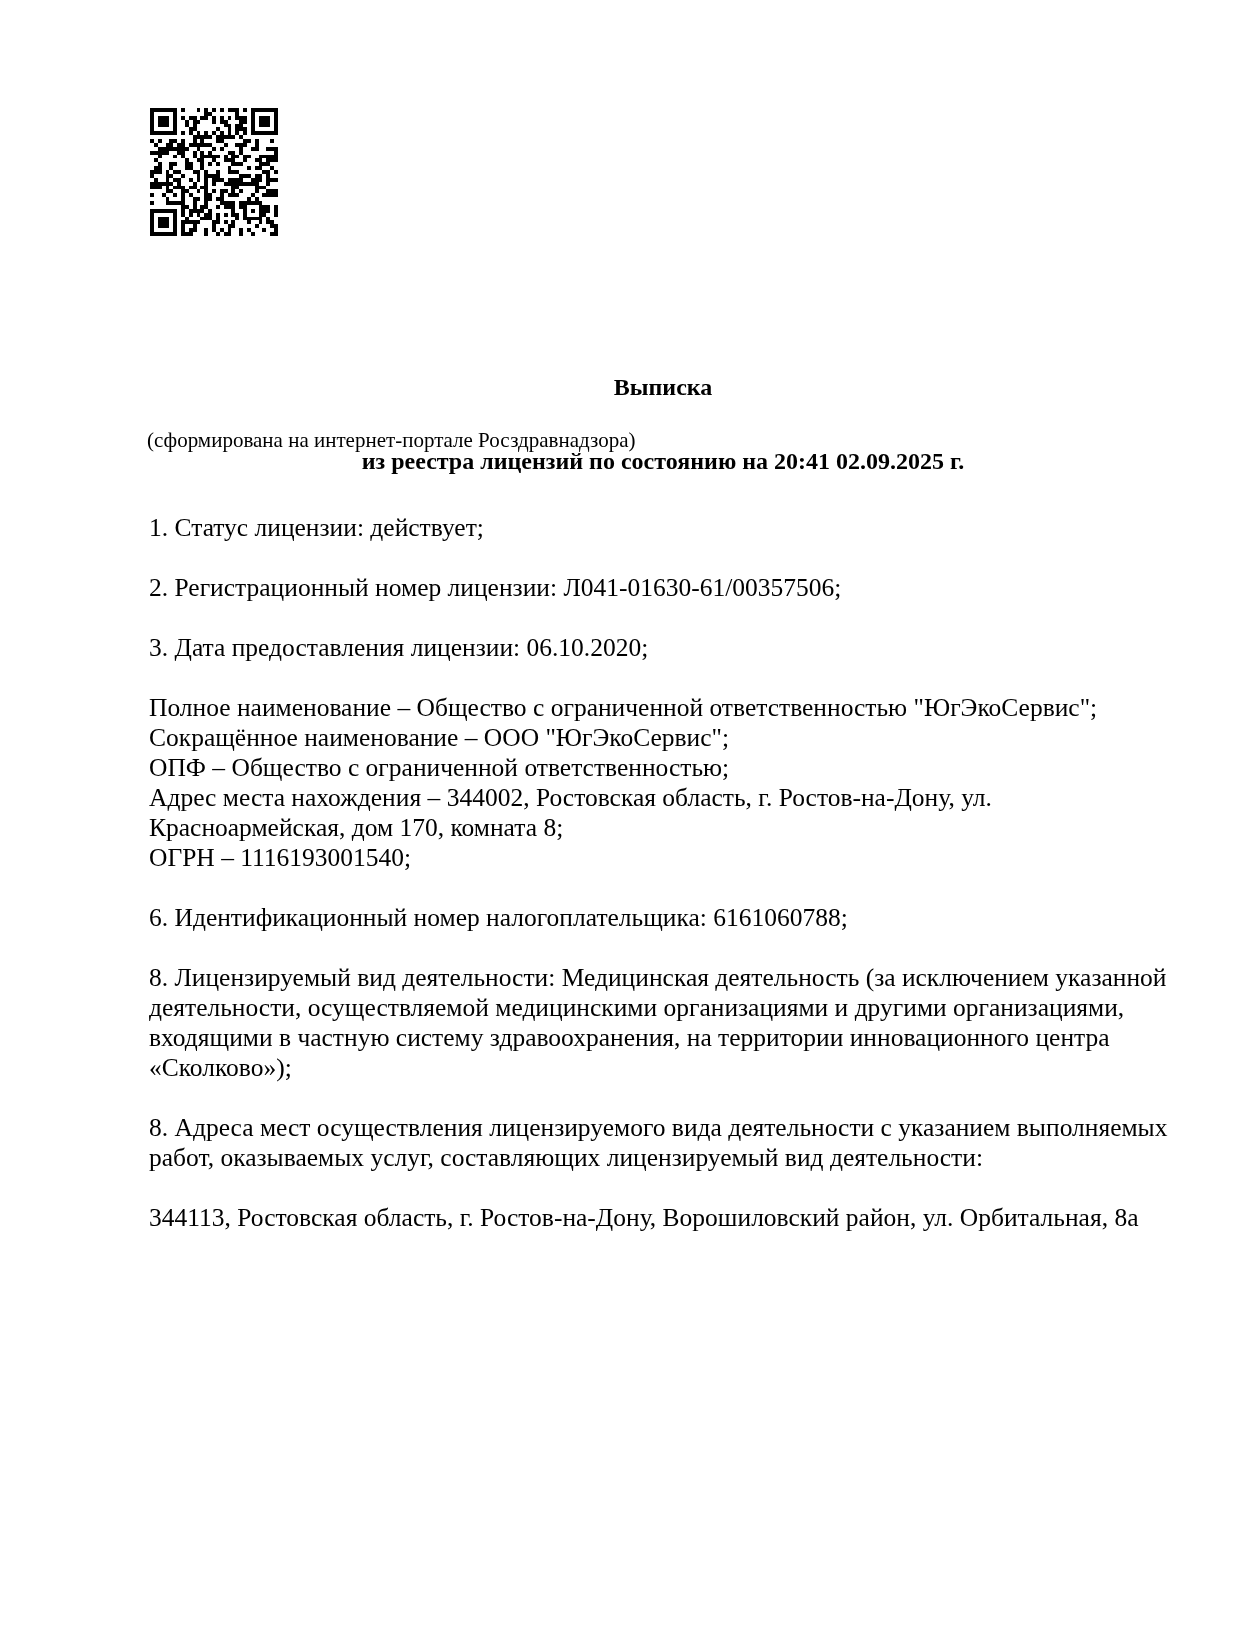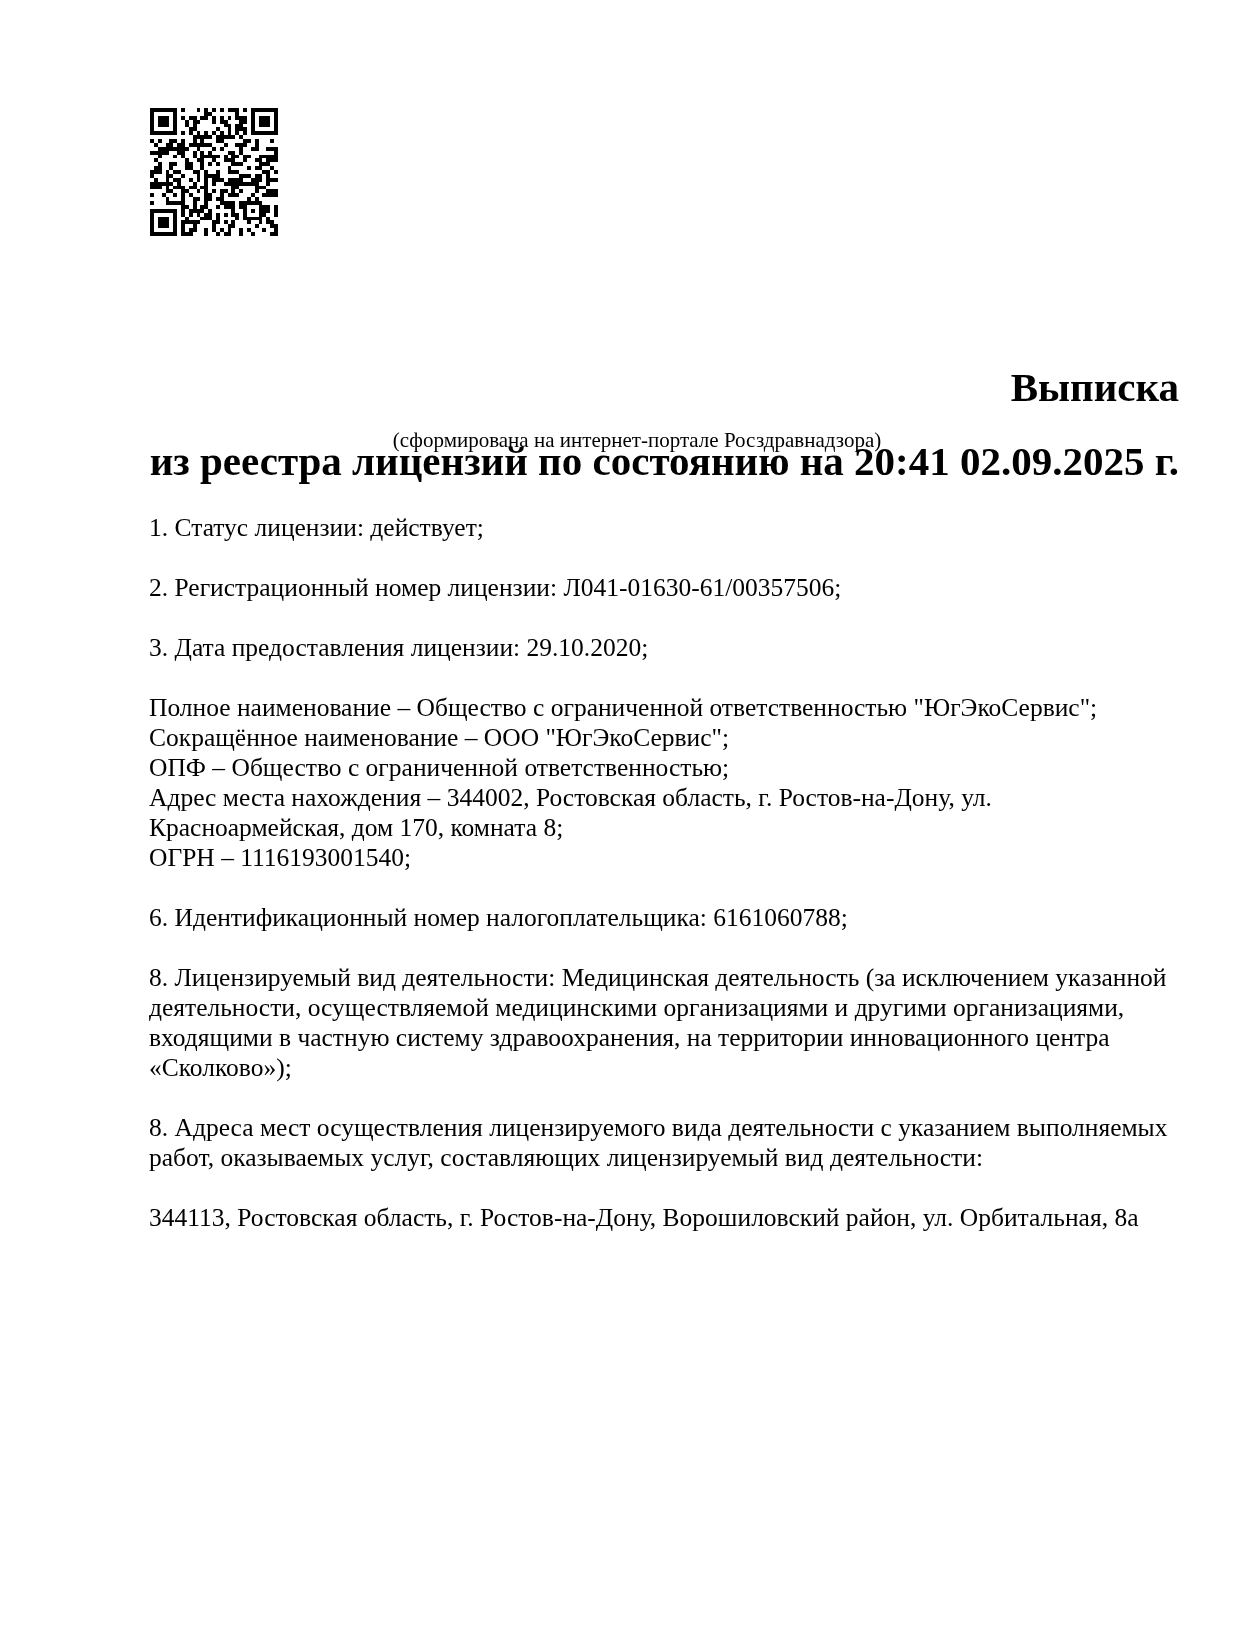--- a/index.html
+++ b/index.html
@@ -22,32 +22,32 @@
     top: 108px;
     width: 128px;
     height: 128px;
     shape-rendering: crispEdges;
   }
   .title {
     position: absolute;
     left: 147px;
     top: 332px;
     width: 1032px;
-    text-align: right;
-    font-size: 41px;
+    text-align: center;
+    font-size: 24px;
     line-height: 37px;
     font-weight: bold;
     white-space: pre-line;
   }
   .subtitle {
     position: absolute;
     left: 147px;
     top: 428px;
     width: 980px;
-    text-align: center;
+    text-align: left;
     font-size: 21px;
     line-height: 25px;
   }
   .body {
     position: absolute;
     left: 149px;
     top: 513px;
     width: 1032px;
     font-size: 25.5px;
     line-height: 30px;
@@ -592,21 +592,21 @@
   <div class="title">
     <div>Выписка</div>
     <div>из реестра лицензий по состоянию на 20:41 02.09.2025 г.</div>
   </div>
 
   <div class="subtitle">(сформирована на интернет-портале Росздравнадзора)</div>
 
   <div class="body">
     <p class="para">1. Статус лицензии: действует;</p>
     <p class="para">2. Регистрационный номер лицензии: Л041-01630-61/00357506;</p>
-    <p class="para">3. Дата предоставления лицензии: 29.10.2020;</p>
+    <p class="para">3. Дата предоставления лицензии: 06.10.2020;</p>
     <p class="para">Полное наименование – Общество с ограниченной ответственностью "ЮгЭкоСервис";
 Сокращённое наименование – ООО "ЮгЭкоСервис";
 ОПФ – Общество с ограниченной ответственностью;
 Адрес места нахождения – 344002, Ростовская область, г. Ростов-на-Дону, ул. Красноармейская, дом 170, комната 8;
 ОГРН – 1116193001540;</p>
     <p class="para">6. Идентификационный номер налогоплательщика: 6161060788;</p>
     <p class="para">8. Лицензируемый вид деятельности: Медицинская деятельность (за исключением указанной деятельности, осуществляемой медицинскими организациями и другими организациями, входящими в частную систему здравоохранения, на территории инновационного центра «Сколково»);</p>
     <p class="para">8. Адреса мест осуществления лицензируемого вида деятельности с указанием выполняемых работ, оказываемых услуг, составляющих лицензируемый вид деятельности:</p>
     <p class="para">344113, Ростовская область, г. Ростов-на-Дону, Ворошиловский район, ул. Орбитальная, 8а</p>
   </div>

